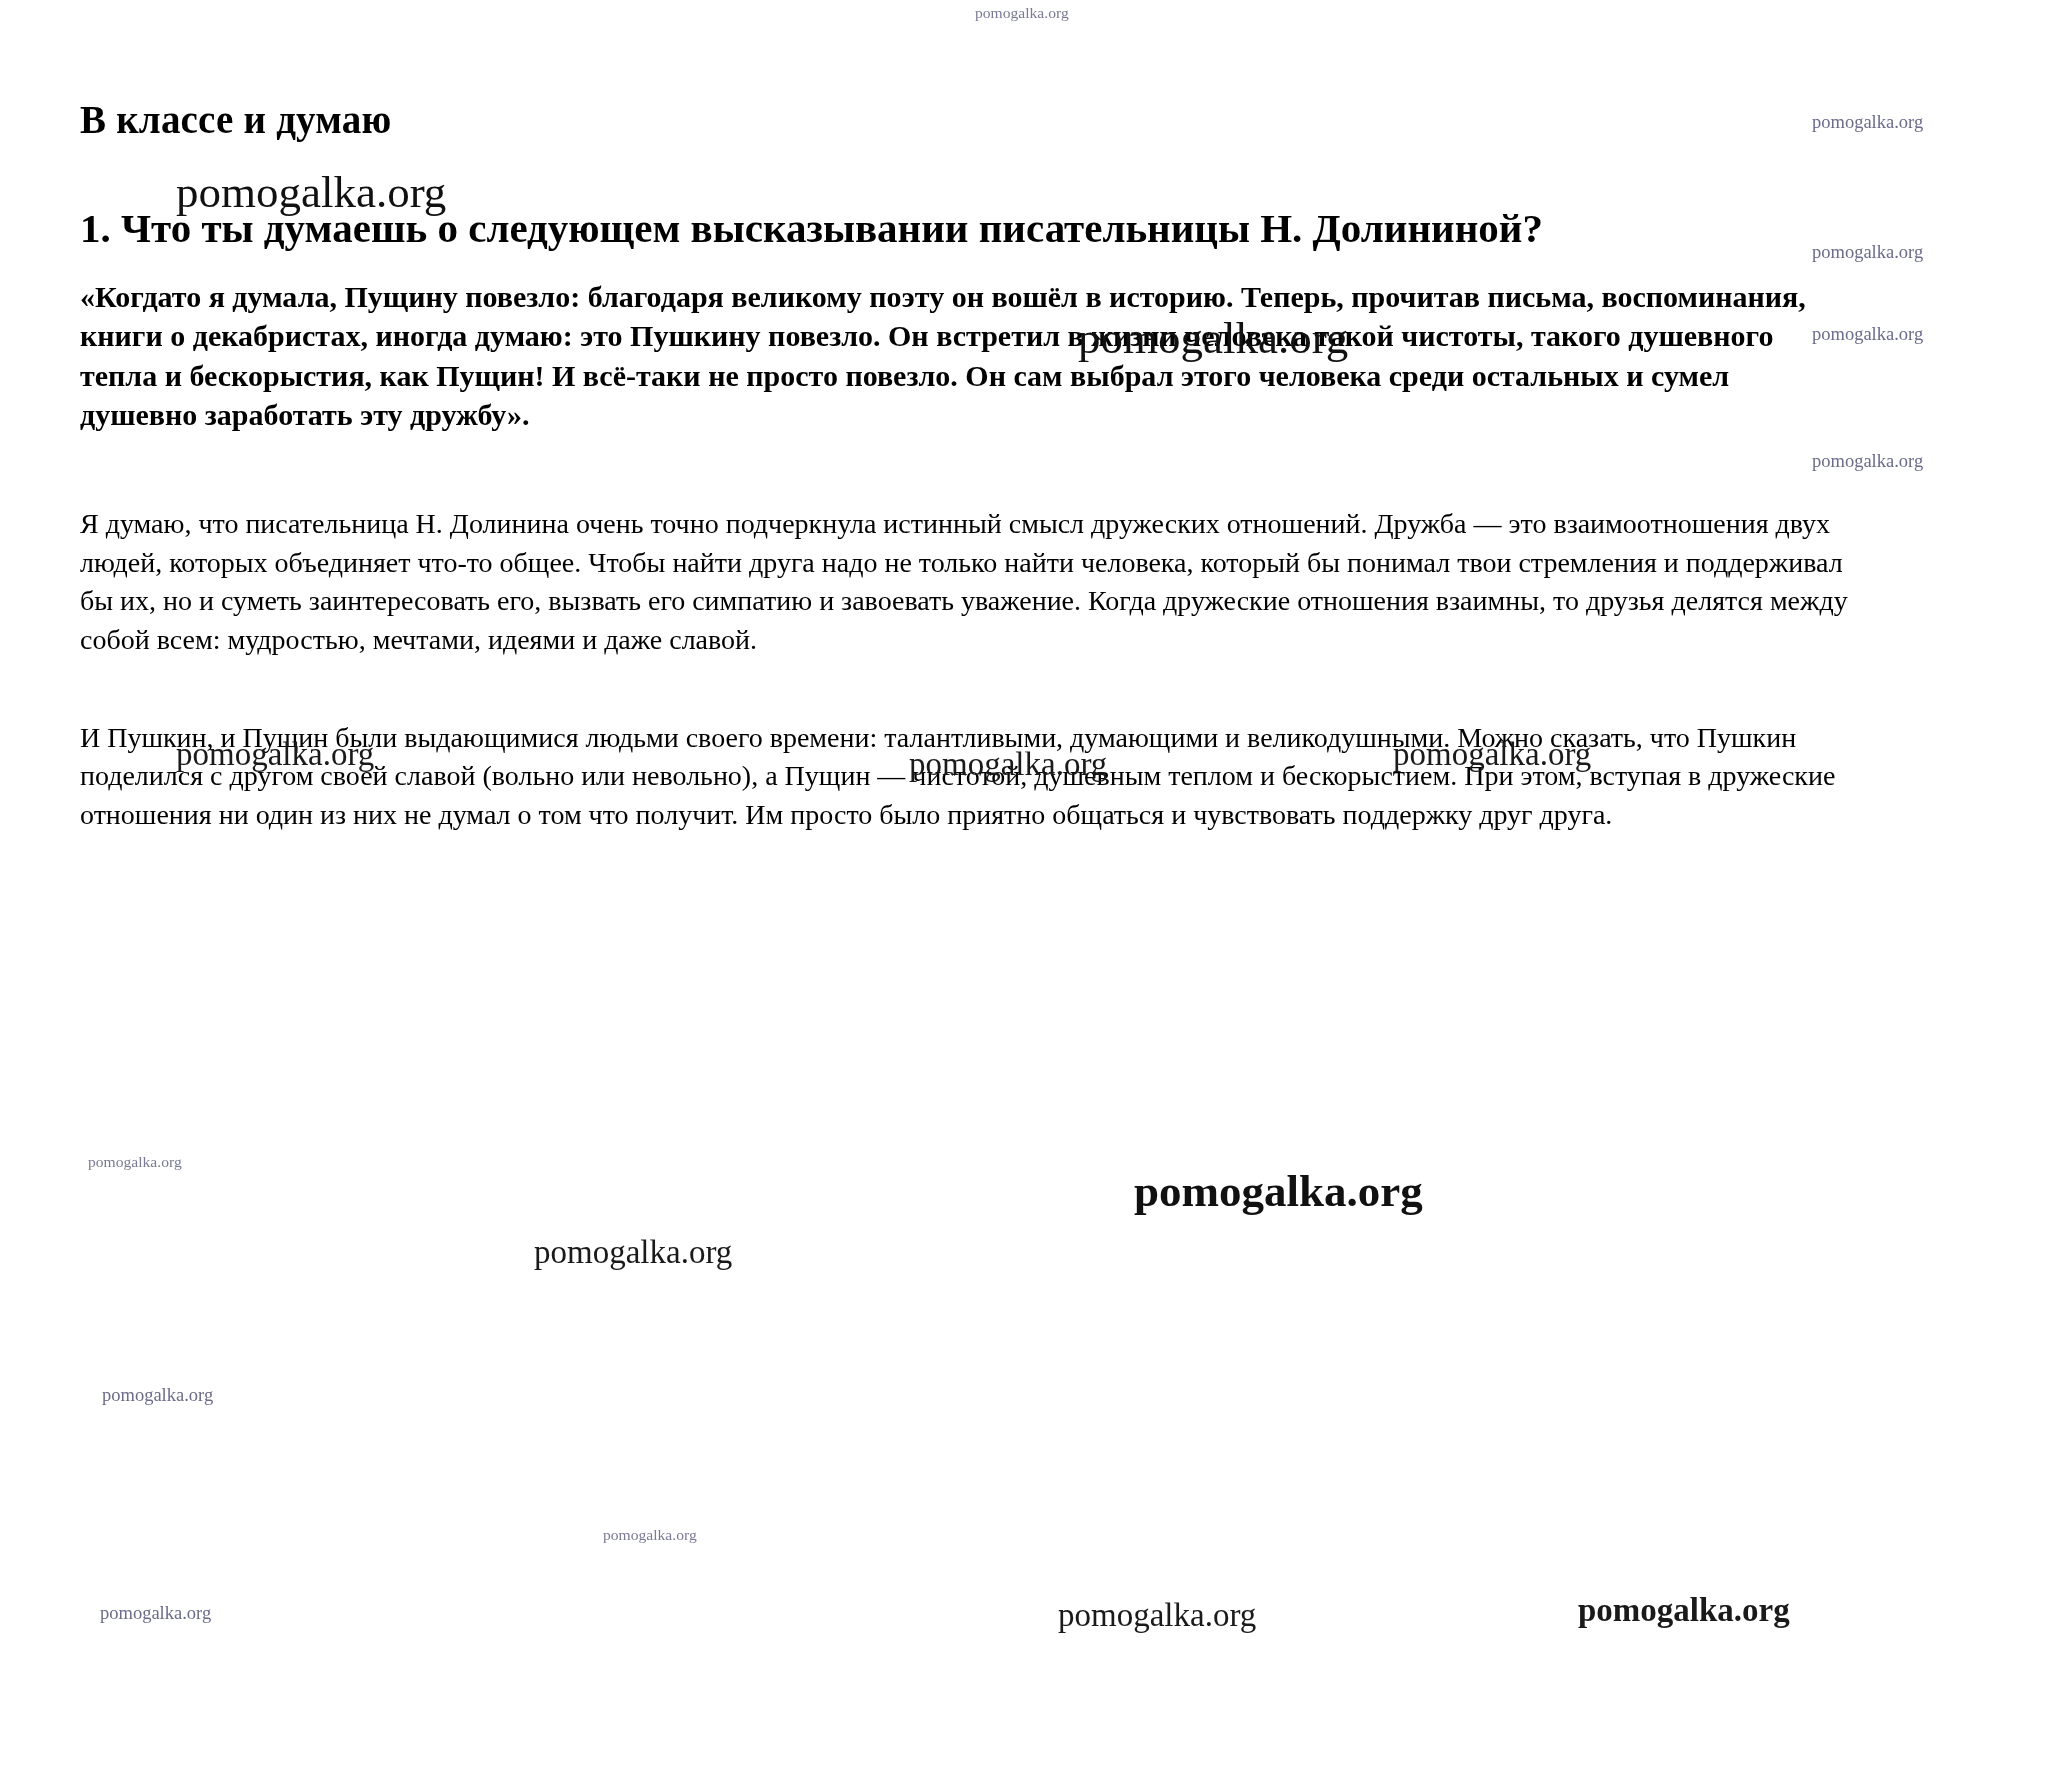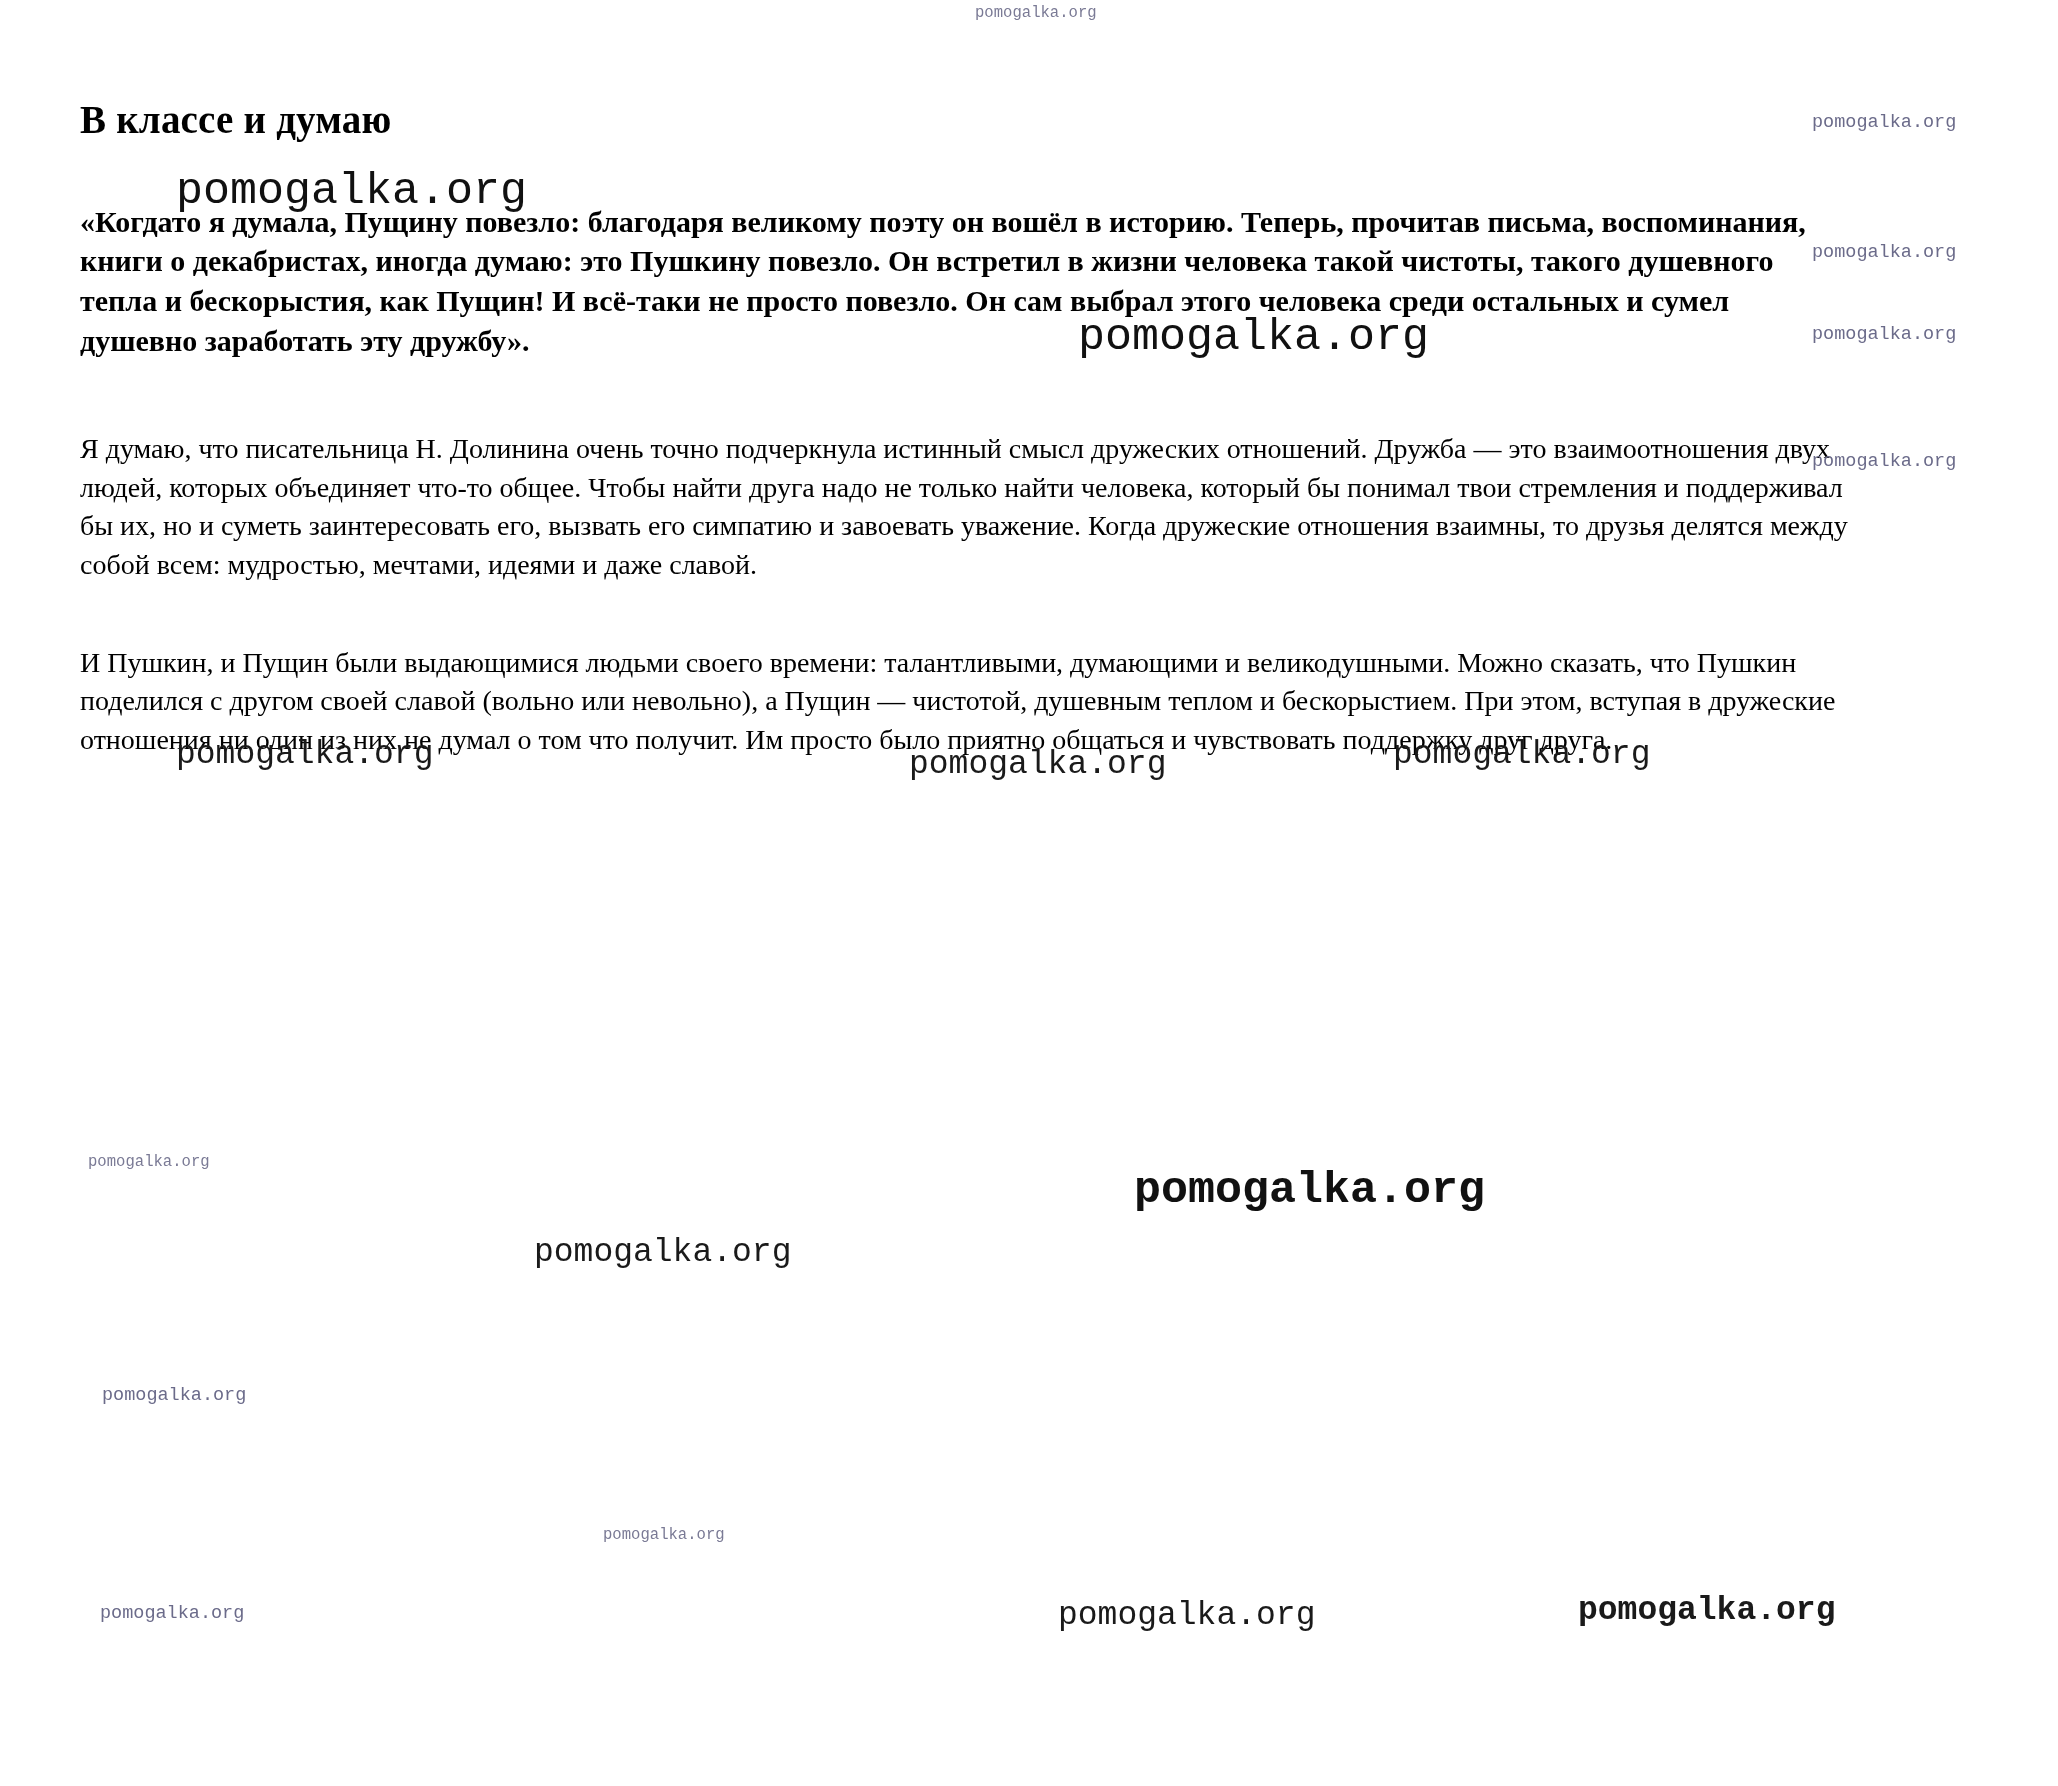--- a/index.html
+++ b/index.html
@@ -65,21 +65,21 @@
   }
 
   .para:last-child {
     margin-bottom: 12px;
   }
 
   
   .wm {
     position: absolute;
     color: #3a3a3a;
-    font-family: Liberation Mono, monospace;
+    font-family: Liberation Serif, serif;
     white-space: nowrap;
     pointer-events: none;
   }
   .wm-big {
     font-size: 45px;
     color: #111111;
   }
   .wm-mid {
     font-size: 33px;
     color: #1a1a1a;
@@ -97,20 +97,21 @@
   }
 </style>
 </head>
 <body>
 
 <div class="page">
 
   <div class="content">
     <div class="heading">В классе и думаю</div>
 
+    <div class="question">1. Что ты думаешь о следующем высказывании писательницы Н. Долининой?</div>
 
     <div class="quote">«Когдато я думала, Пущину повезло: благодаря великому поэту он вошёл в историю. Теперь, прочитав письма, воспоминания, книги о декабристах, иногда думаю: это Пушкину повезло. Он встретил в жизни человека такой чистоты, такого душевного тепла и бескорыстия, как Пущин! И всё-таки не просто повезло. Он сам выбрал этого человека среди остальных и сумел душевно заработать эту дружбу».</div>
 
     <div class="para">Я думаю, что писательница Н. Долинина очень точно подчеркнула истинный смысл дружеских отношений. Дружба — это взаимоотношения двух людей, которых объединяет что-то общее. Чтобы найти друга надо не только найти человека, который бы понимал твои стремления и поддерживал бы их, но и суметь заинтересовать его, вызвать его симпатию и завоевать уважение. Когда дружеские отношения взаимны, то друзья делятся между собой всем: мудростью, мечтами, идеями и даже славой.</div>
 
     <div class="para">И Пушкин, и Пущин были выдающимися людьми своего времени: талантливыми, думающими и великодушными. Можно сказать, что Пушкин поделился с другом своей славой (вольно или невольно), а Пущин — чистотой, душевным теплом и бескорыстием. При этом, вступая в дружеские отношения ни один из них не думал о том что получит. Им просто было приятно общаться и чувствовать поддержку друг друга.</div>
   </div>
 
   <div class="wm wm-tiny" style="left:975px; top:3.9px;">pomogalka.org</div>
 

